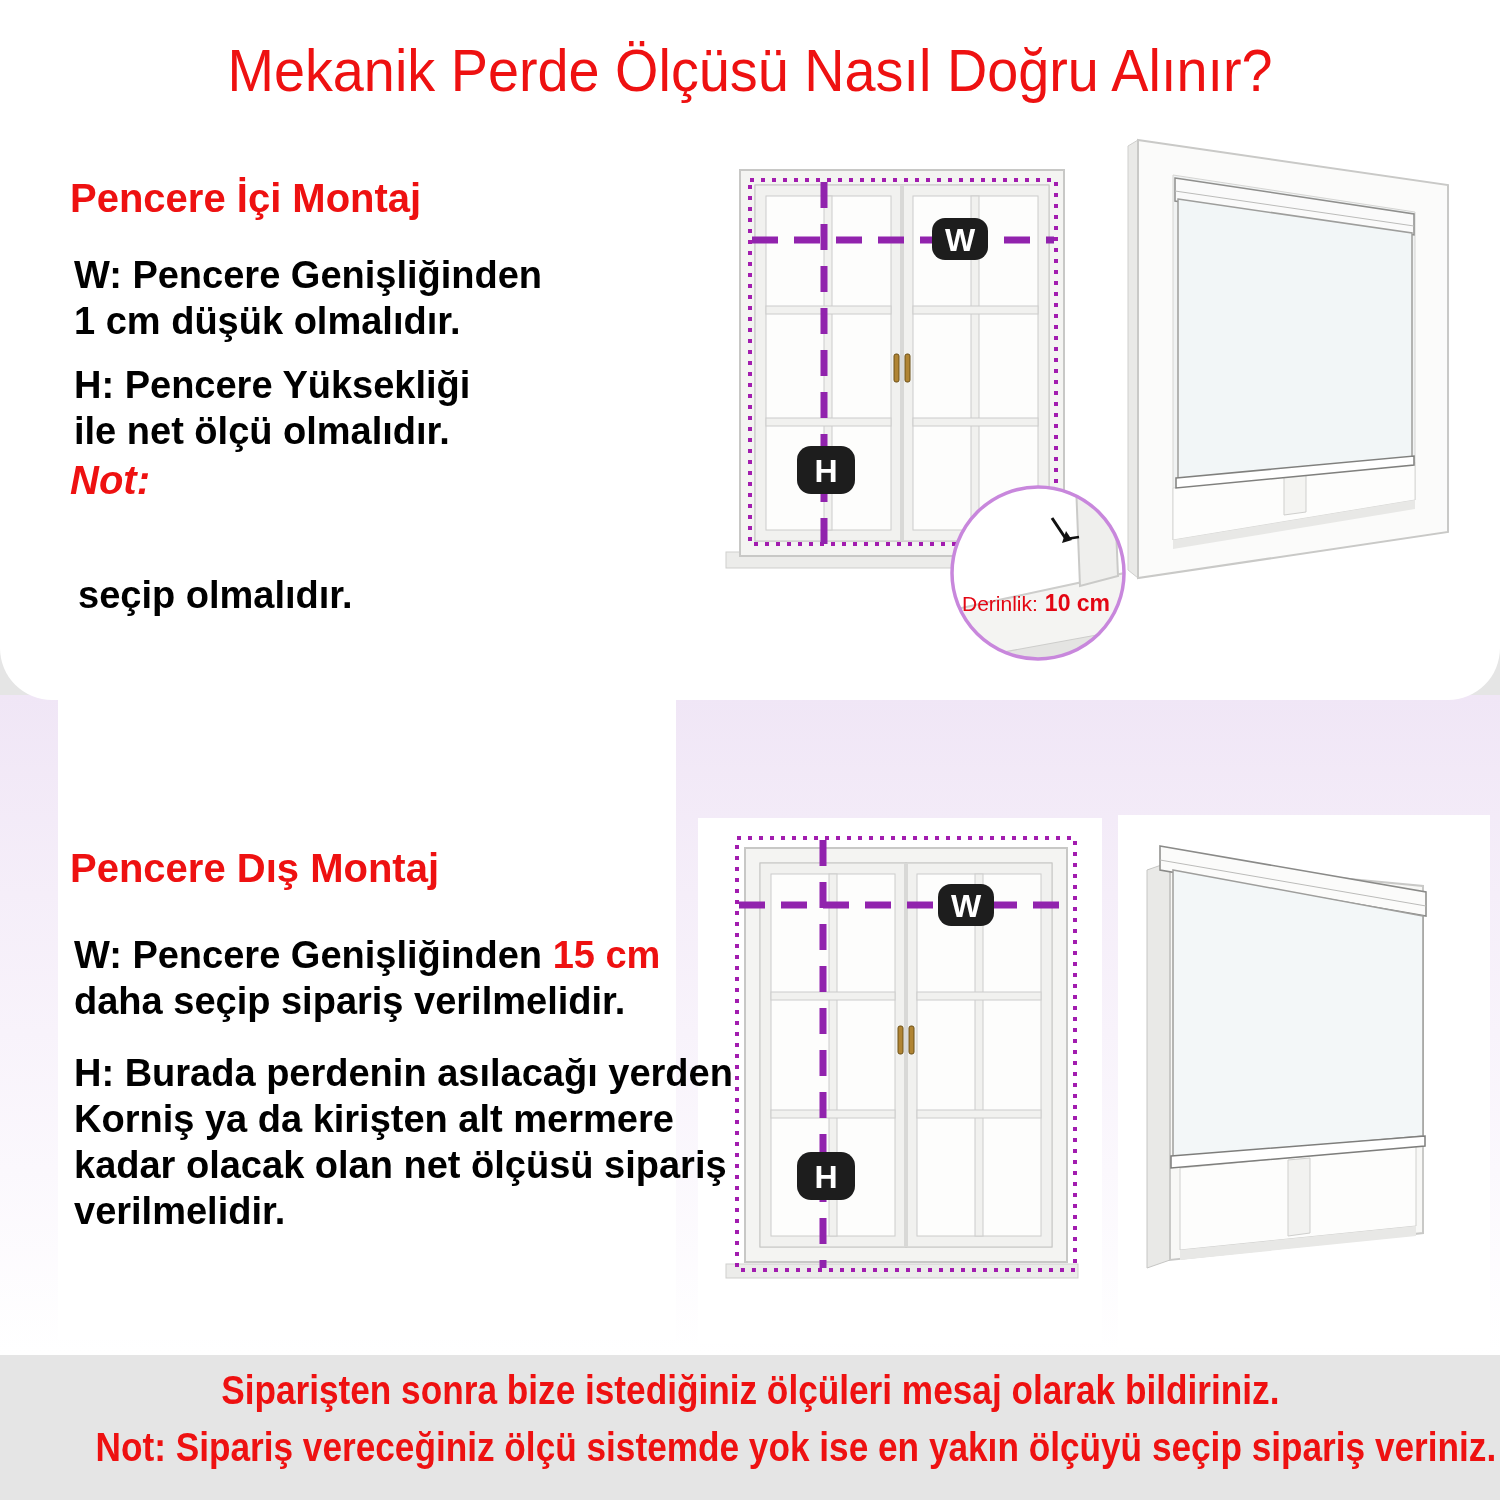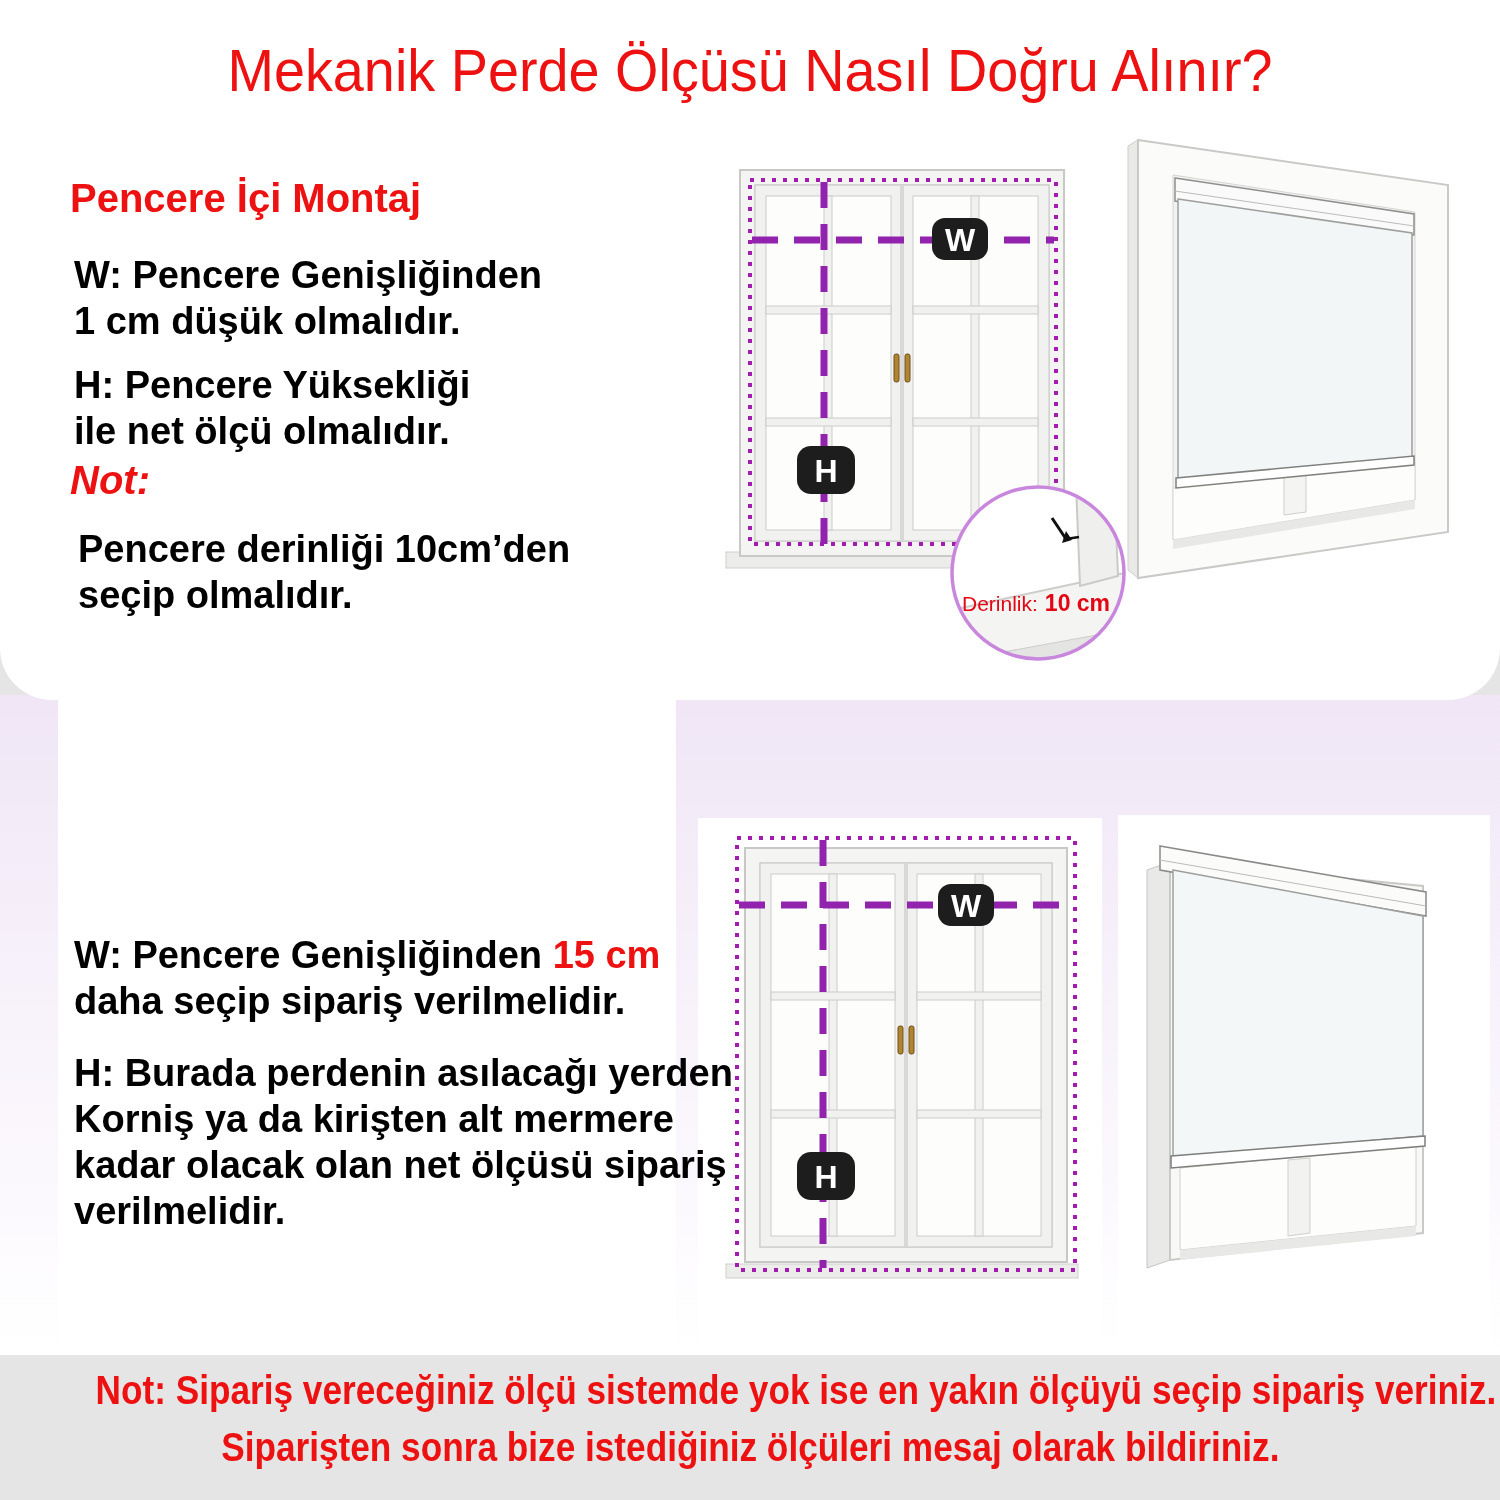--- a/index.html
+++ b/index.html
@@ -43,21 +43,21 @@
   <p class="body-txt" style="left:62px;top:240px;">
     <span>W: Pencere Genişliğinden</span><br>
     <span>1 cm düşük olmalıdır.</span>
   </p>
   <p class="body-txt" style="left:62px;top:350px;">
     <span>H: Pencere Yüksekliği</span><br>
     <span>ile net ölçü olmalıdır.</span>
   </p>
   <p class="h-red" style="left:70px;top:458px;font-style:italic;">Not:</p>
   <p class="body-txt" style="left:66px;top:514px;">
-    <span>Pencere derinliği 10cm’den</span><br>
+    <br>
     <span>seçip olmalıdır.</span>
   </p>
 
   <svg style="left:700px;top:148px;" width="420" height="565" viewBox="0 0 420 565">
     <defs>
         <clipPath id="magclip">
           <circle cx="338" cy="425" r="86"></circle>
         </clipPath>
       </defs>
 
@@ -118,20 +118,21 @@
     <polygon points="55,47 297,84 297,372 55,412" fill="#f1f3f3" stroke="#d5d5d3"></polygon>
     <polygon points="55,360 297,334 297,372 55,412" fill="#fdfdfc" stroke="#d8d8d6"></polygon>
     <polygon points="166,344 188,342 188,384 166,387" fill="#f4f4f2" stroke="#cfcfcd"></polygon>
     <polygon points="55,412 297,372 297,381 55,421" fill="#e8e8e6"></polygon>
     <polygon points="57,50 296,86 296,107 57,73" fill="#fafafa" stroke="#8f8f8d" stroke-width="1.5"></polygon>
     <line x1="57" y1="63" x2="296" y2="98" stroke="#bbbbb9"></line>
     <polygon points="60,71 294,105 294,330 60,352" fill="#f2f6f7" stroke="#9e9e9c" stroke-width="1.5"></polygon>
     <polygon points="58,350 296,328 296,337 58,360" fill="#ffffff" stroke="#80807e" stroke-width="1.5"></polygon>
   </svg>
 
+  <p class="h-red" style="left:70px;top:846px;">Pencere Dış Montaj</p>
   <p class="body-txt" style="left:62px;top:920px;">
     <span><span>W: Pencere Genişliğinden </span><span class="red">15 cm</span></span><br>
     <span>daha seçip sipariş verilmelidir.</span>
   </p>
   <p class="body-txt" style="left:62px;top:1038px;">
     <span>H: Burada perdenin asılacağı yerden</span><br>
     <span>Korniş ya da kirişten alt mermere</span><br>
     <span>kadar olacak olan net ölçüsü sipariş</span><br>
     <span>verilmelidir.</span>
   </p>
@@ -176,17 +177,17 @@
     <polygon points="62,350 298,328 298,408 62,432" fill="#fdfdfc" stroke="#d0d0ce"></polygon>
     <polygon points="170,342 192,340 192,415 170,418" fill="#f2f2f0" stroke="#cfcfcd"></polygon>
     <polygon points="62,432 298,408 298,418 62,442" fill="#e8e8e6"></polygon>
     <polygon points="42,28 308,74 308,98 42,52" fill="#fbfbfa" stroke="#8a8a88" stroke-width="1.5"></polygon>
     <line x1="42" y1="42" x2="308" y2="88" stroke="#bbbbb9"></line>
     <polygon points="55,52 305,98 305,318 55,340" fill="#f3f7f8" stroke="#9e9e9c" stroke-width="1.5"></polygon>
     <polygon points="53,338 307,318 307,328 53,350" fill="#ffffff" stroke="#7e7e7c" stroke-width="1.5"></polygon>
   </svg>
 
   <div class="footer">
+    <div><span class="ln">Siparişten sonra bize istediğiniz ölçüleri mesaj olarak bildiriniz.</span></div>
     <div><span class="ln">Not: Sipariş vereceğiniz ölçü sistemde yok ise en yakın ölçüyü seçip sipariş veriniz.</span></div>
-    <div><span class="ln">Siparişten sonra bize istediğiniz ölçüleri mesaj olarak bildiriniz.</span></div>
   </div>
 
 </div>
 
 </body></html>

